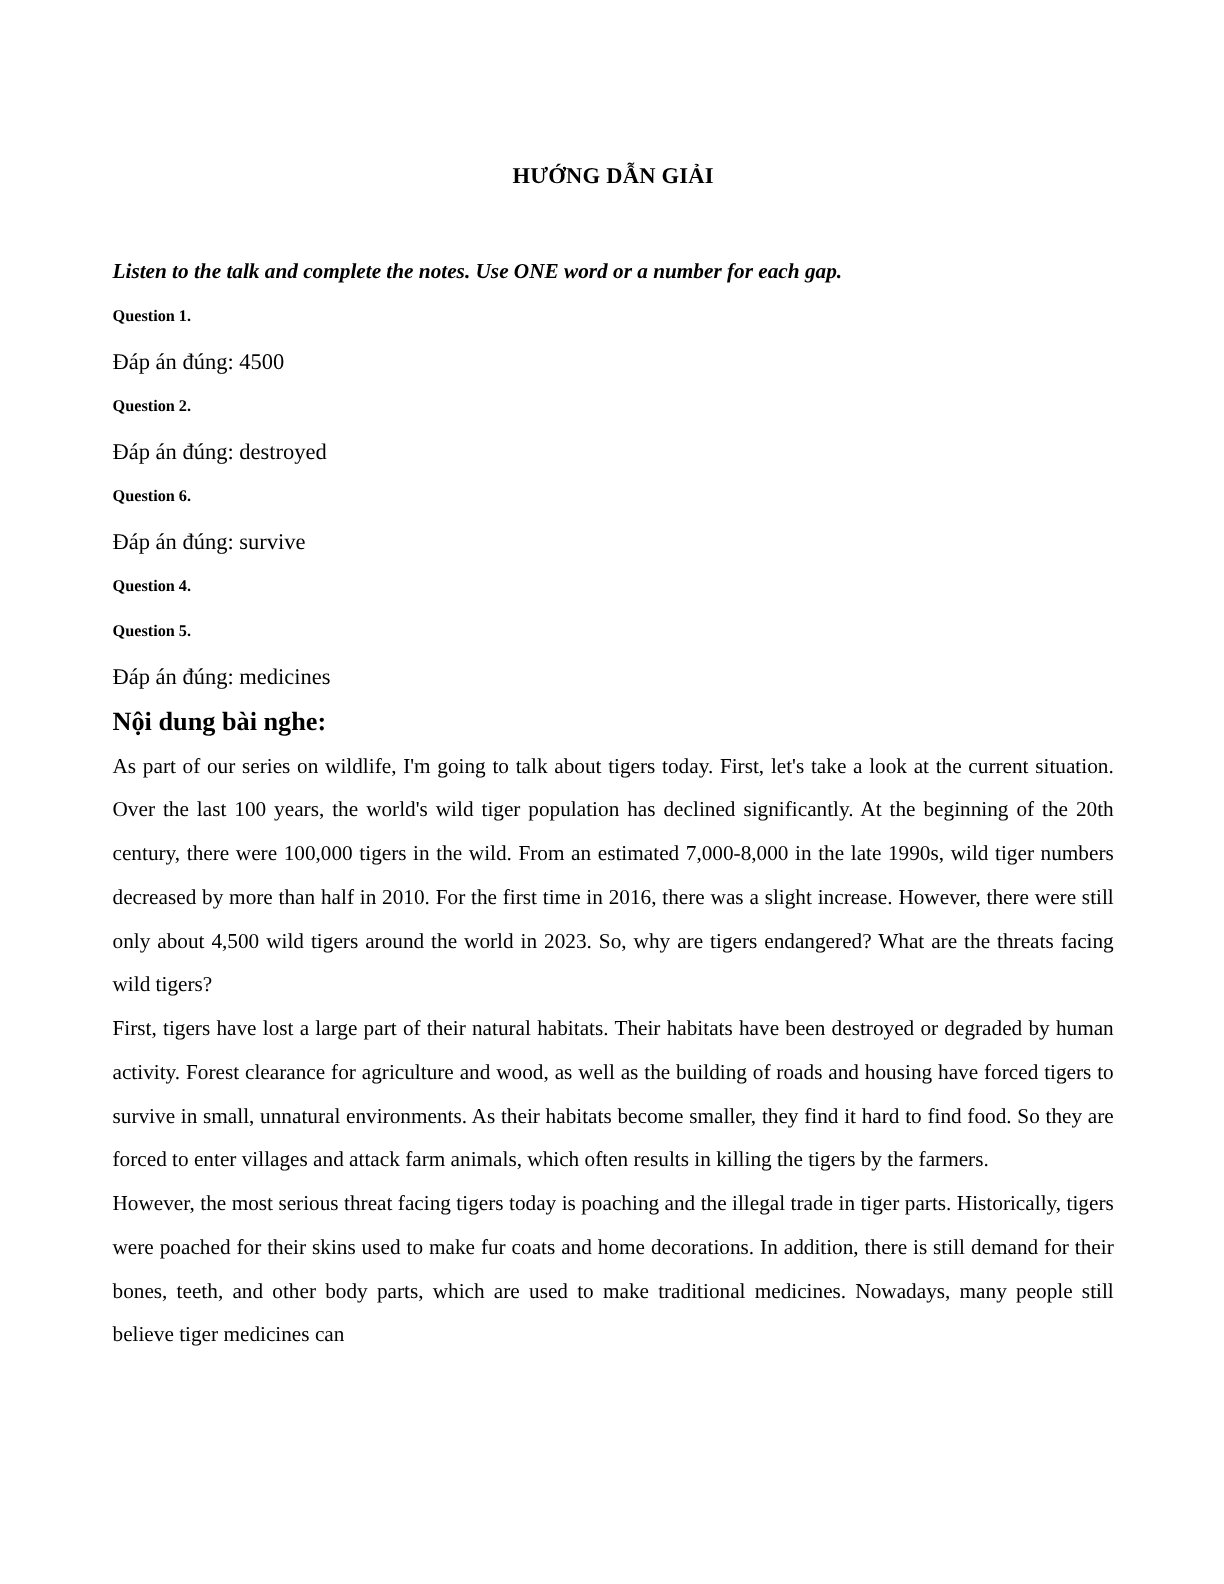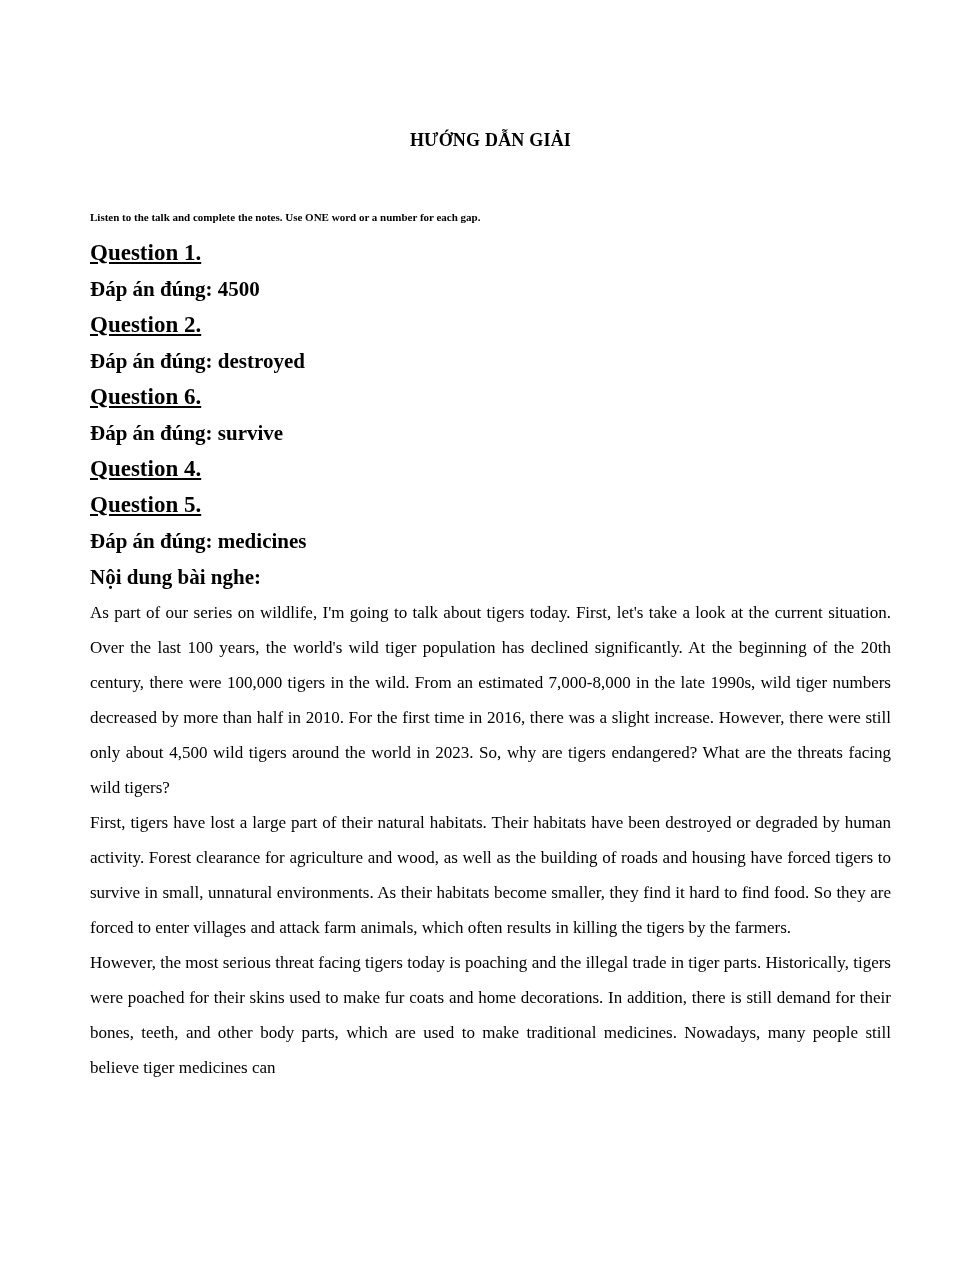--- a/index.html
+++ b/index.html
@@ -23,34 +23,34 @@
   }
   .title {
     text-align: center;
     font-size: 18px;
     font-weight: bold;
     margin: 0 0 48px 0;
     letter-spacing: 0.2px;
   }
   .instruction {
     font-weight: bold;
-    font-size: 11px;
+    font-size: 17px;
+    margin: 0;
+    line-height: 36px;
+    font-style: italic;
+  }
+  .q-label {
+    font-weight: bold;
+    font-size: 13px;
     margin: 0;
     line-height: 36px;
   }
-  .q-label {
-    font-weight: bold;
-    font-size: 23px;
-    margin: 0;
-    line-height: 36px;
-    text-decoration: underline;
-  }
   .q-answer {
-    font-weight: bold;
-    font-size: 21px;
+    font-weight: normal;
+    font-size: 18px;
     margin: 0;
     line-height: 36px;
   }
   .transcript-heading {
     font-weight: bold;
     font-size: 21px;
     margin: 0;
     line-height: 36px;
   }
   .para {

